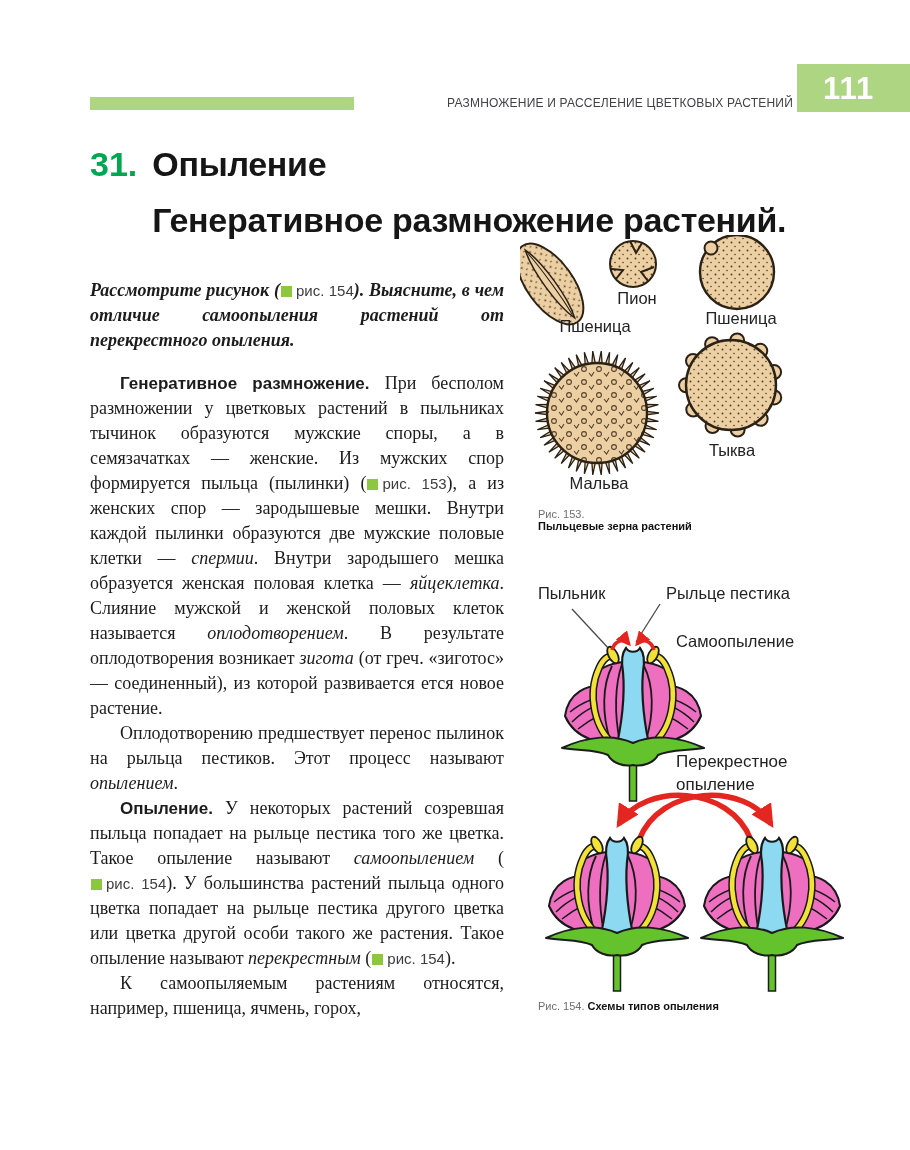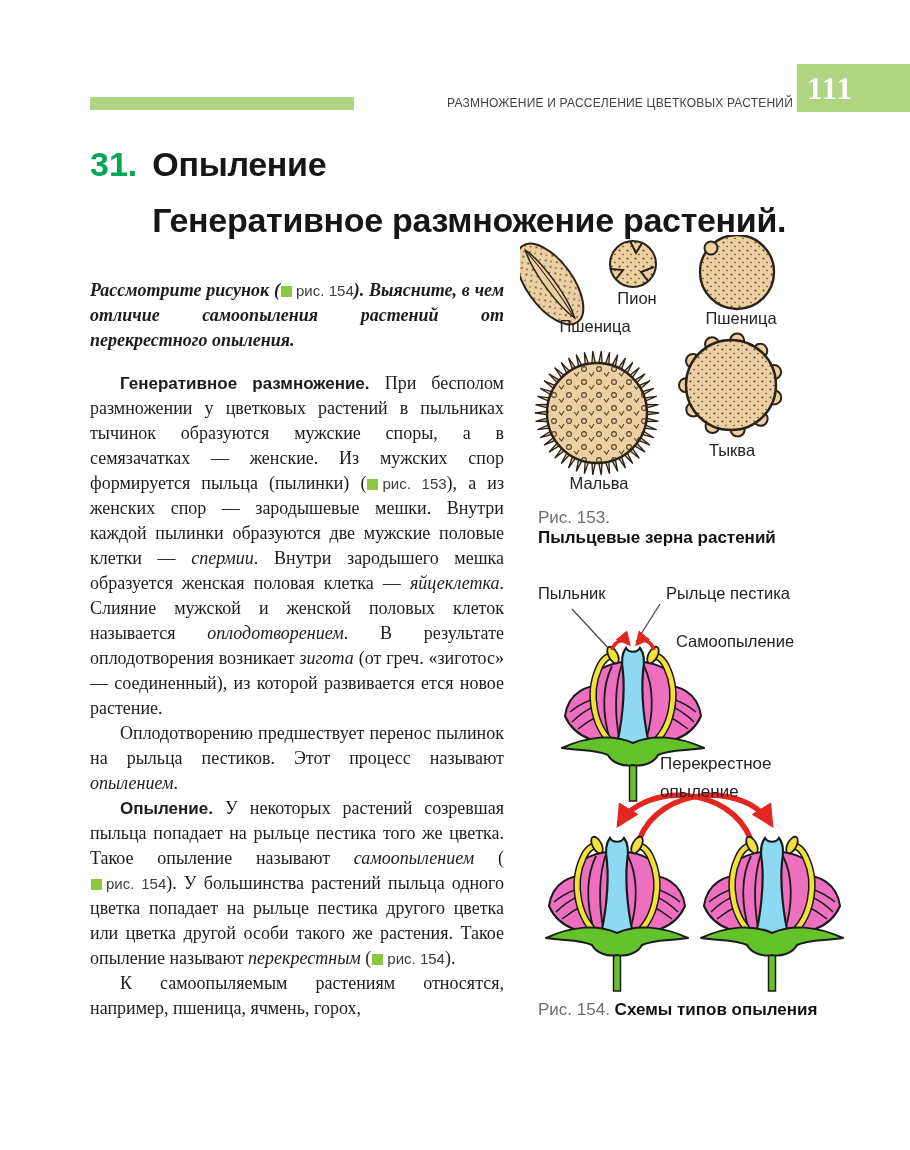--- a/index.html
+++ b/index.html
@@ -9,21 +9,21 @@
   }
   html,body{margin:0;padding:0;background:#fff;}
   .page{position:relative;width:910px;height:1150px;background:#fff;overflow:hidden;
         font-family:"Liberation Sans",sans-serif;color:#191919;}
 
   
   .accent-bar{position:absolute;left:90px;top:97px;width:264px;height:13px;background:var(--accent);}
   .chapter-title{position:absolute;right:117px;top:96px;font-size:12px;letter-spacing:.2px;
                  color:#414247;white-space:nowrap;}
   .page-badge{position:absolute;left:797px;top:64px;width:113px;height:48px;background:var(--accent);}
-  .page-badge span{display:block;padding:7px 0 0 10px;font-size:31px;font-weight:700;color:#fff;letter-spacing:1px;font-family:Liberation Serif, serif;}
+  .page-badge span{display:block;padding:7px 0 0 26px;font-size:31px;font-weight:700;color:#fff;letter-spacing:1px;}
 
   
   .section-title{position:absolute;left:90px;top:136px;display:flex;gap:15px;}
   .sec-num{font-size:34px;font-weight:700;color:var(--secnum);line-height:56px;}
   .sec-title-lines{font-size:34px;font-weight:700;color:#161616;line-height:56px;letter-spacing:-.3px;}
 
   
   .text-col{position:absolute;left:90px;top:278px;width:414px;
             font-family:"Liberation Serif",serif;font-size:18px;line-height:25px;
             text-align:justify;color:#1c1c1c;}
@@ -36,24 +36,24 @@
   .figsq{display:inline-block;width:11px;height:11px;background:var(--figref);
          margin:0 4px 0 1px;vertical-align:-1px;}
 
   
   .figure{position:absolute;}
   #fig153{left:520px;top:235px;width:390px;height:330px;}
   #fig154{left:520px;top:580px;width:390px;height:445px;}
   .figure svg.fig-canvas{position:absolute;left:0;top:0;}
   .fig-label{position:absolute;font-size:16.5px;color:#232323;transform:translateX(-50%);white-space:nowrap;}
   .fig-label.left-anchor{transform:none;}
-  .caption{position:absolute;font-size:17px;}
+  .caption{position:absolute;font-size:11px;}
   .cap-ref{color:var(--gray);}
   .cap-text{color:#111;font-weight:700;}
-  .cross-label{position:absolute;left:140px;top:170px;width:170px;font-size:17px;line-height:28px;
+  .cross-label{position:absolute;left:156px;top:170px;width:170px;font-size:17px;line-height:23px;
                color:#232323;white-space:normal;}
 </style>
 </head>
 <body>
 
 <div class="page">
 
   <div class="accent-bar"></div>
   <div class="chapter-title">РАЗМНОЖЕНИЕ И РАССЕЛЕНИЕ ЦВЕТКОВЫХ РАСТЕНИЙ</div>
   <div class="page-badge">

